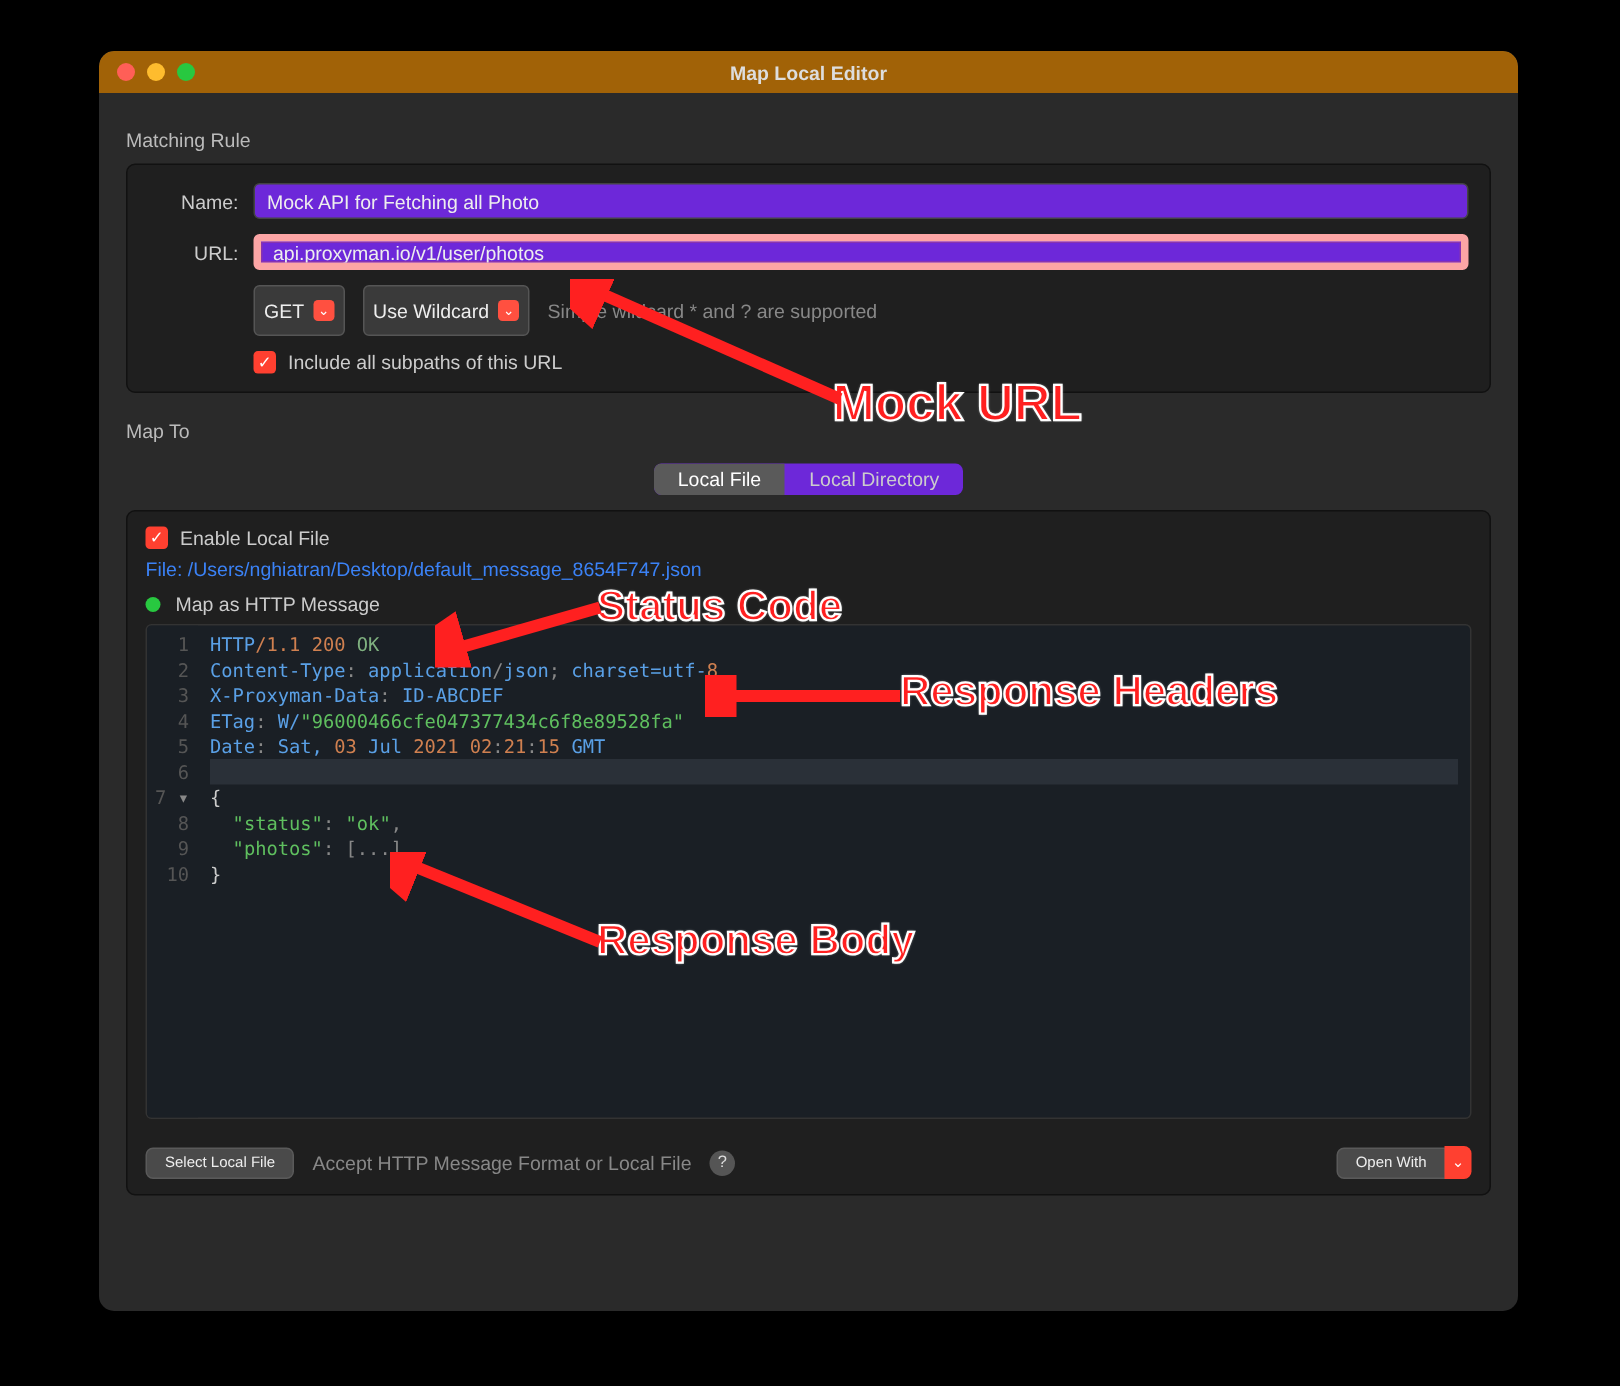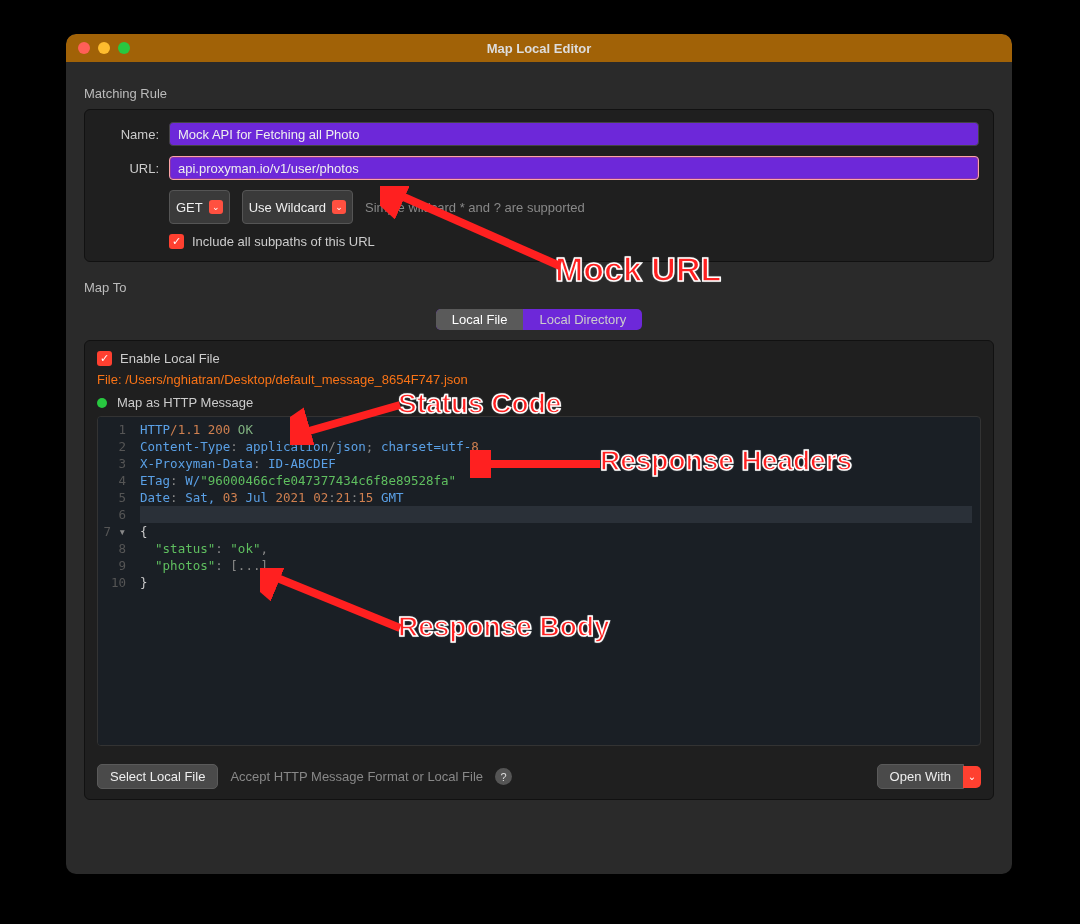--- a/index.html
+++ b/index.html
@@ -78,21 +78,21 @@
   flex: 1;
   background: #6d28d9;
   border: 1px solid #444;
   border-radius: 4px;
   color: #eee;
   padding: 4px 8px;
   font-size: 13px;
   height: 24px;
 }
 .text-input.highlight {
-  border: 1px solid #fca5a5;
+  border: 5px solid #fca5a5;
   box-shadow: inset 0 0 0 1px rgba(200,80,80,0.3);
 }
 .select {
   background: #3a3a3a;
   border: 1px solid #555;
   border-radius: 4px;
   color: #eee;
   padding: 2px 6px;
   font-size: 13px;
   height: 34px;
@@ -128,21 +128,21 @@
 }
 .seg-btn {
   padding: 3px 16px;
   color: #ccc;
   font-size: 13px;
   border: none;
   background: transparent;
 }
 .seg-btn.active { background: #5a5a5a; color: #fff; }
 .mapto-header { display:flex; justify-content:center; margin:6px 0 10px 0; }
-.filepath { color:#f97316; margin:6px 0 8px 14px; font-size:13px; }
+.filepath { color:#3b82f6; margin:6px 0 8px 14px; font-size:13px; }
 .green-dot { width:10px; height:10px; border-radius:50%; background:#28c840; display:inline-block; margin-right:6px; }
 .editor {
   background: #1a1f25;
   border: 1px solid #333;
   border-radius: 4px;
   font-family: Menlo, Monaco, Consolas, monospace;
   font-size: 12.5px;
   line-height: 17px;
   height: 330px;
   display: flex;
@@ -178,21 +178,21 @@
   justify-content:space-between;
   margin-top:18px;
   gap:10px;
 }
 .btn {
   background: #4a4a4a;
   border: 1px solid #5a5a5a;
   border-radius: 5px;
   color: #eee;
   padding: 4px 12px;
-  font-size: 13px;
+  font-size: 10px;
 }
 .help-circle {
   display:inline-flex;
   width:17px; height:17px;
   border-radius:50%;
   background:#555;
   color:#ddd;
   align-items:center;
   justify-content:center;
   font-size:11px;

